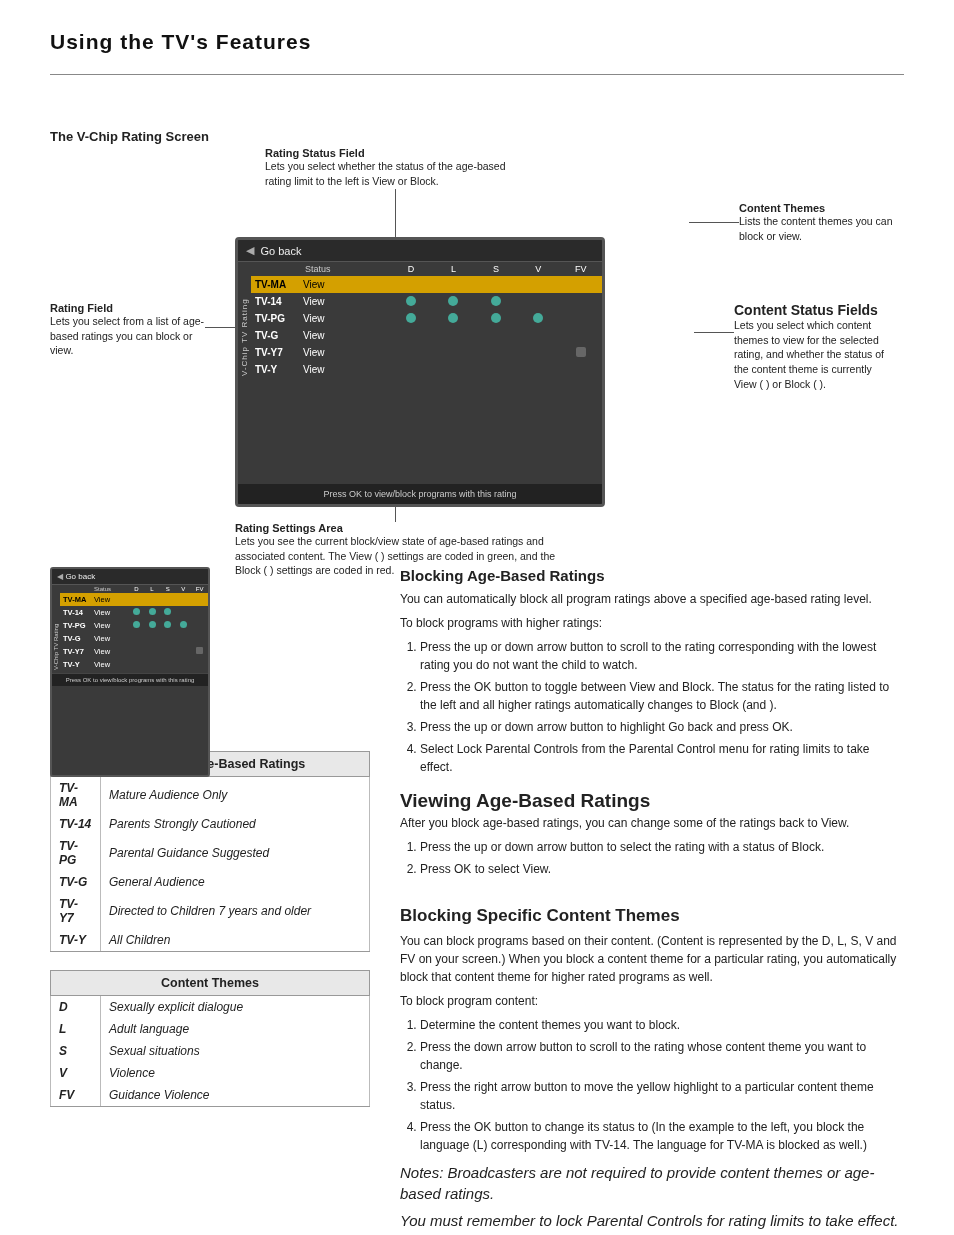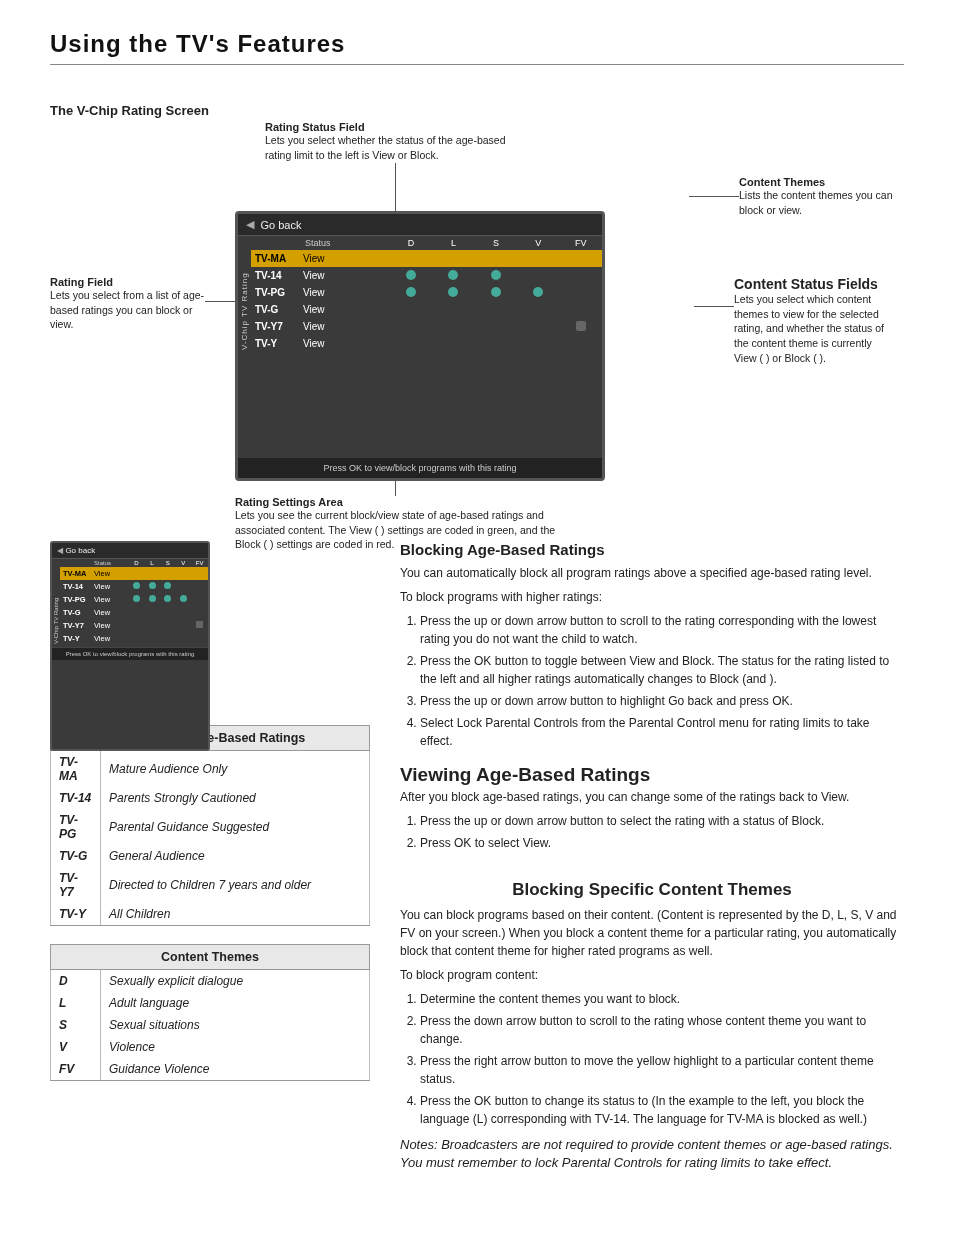--- a/index.html
+++ b/index.html
@@ -6,27 +6,27 @@
     body {
       font-family: Arial, Helvetica, sans-serif;
       font-size: 13px;
       background: #fff;
       color: #222;
       width: 954px;
       min-height: 1235px;
       padding: 30px 50px 30px 50px;
     }
     h1.page-title {
-      font-size: 24px;
+      font-size: 21px;
       font-weight: bold;
       letter-spacing: 1px;
       color: #111;
-      margin-bottom: 0;
+      margin-bottom: 16px;
       border-bottom: 1px solid #888;
-      padding-bottom: 6px;
+      padding-bottom: 20px;
     }
     .section-title {
       font-weight: bold;
       font-size: 13px;
       margin-bottom: 3px;
       margin-top: 18px;
     }
     .intro-text {
       font-size: 12px;
       margin-bottom: 14px;
@@ -191,23 +191,24 @@
     .numbered-list {
       font-size: 12px;
       line-height: 1.5;
       padding-left: 20px;
       margin-bottom: 8px;
     }
     .numbered-list li {
       margin-bottom: 4px;
     }
     .note-text {
-      font-size: 13px;
+      font-size: 15px;
       font-style: italic;
       line-height: 1.4;
+      margin-top: 6px;
     }
 
     
     .vertical-text {
       writing-mode: vertical-rl;
       transform: rotate(180deg);
       font-size: 8px;
       color: #ccc;
       letter-spacing: 1px;
       padding: 2px;
@@ -488,21 +489,21 @@
       <div class="body-text">After you block age-based ratings, you can change some of the ratings back to View.</div>
       <ol class="numbered-list">
         <li>Press the up or down arrow button to select the rating with a status of Block.</li>
         <li>Press OK to select View.</li>
       </ol>
     </div>
 
     <div style="height:20px;"></div>
 
     <div>
-      <div style="font-size:17px; font-weight:bold; margin-bottom:6px; border-top: none; text-align: center;">Blocking Specific Content Themes</div>
+      <div style="font-size:17px; font-weight:bold; margin-bottom:6px; border-top: none;">Blocking Specific Content Themes</div>
       <div class="body-text">You can block programs based on their content. (Content is represented by the D, L, S, V and FV on your screen.) When you block a content theme for a particular rating, you automatically block that content theme for higher rated programs as well.</div>
       <div class="body-text">To block program content:</div>
       <ol class="numbered-list">
         <li>Determine the content themes you want to block.</li>
         <li>Press the down arrow button to scroll to the rating whose content theme you want to change.</li>
         <li>Press the right arrow button to move the yellow highlight to a particular content theme status.</li>
         <li>Press the OK button to change its status to    (In the example to the left, you block the language (L) corresponding with TV-14. The language for TV-MA is blocked as well.)</li>
       </ol>
       <div class="note-text">Notes: Broadcasters are not required to provide content themes or age-based ratings.</div>
       <div class="note-text">You must remember to lock Parental Controls for rating limits to take effect.</div>

